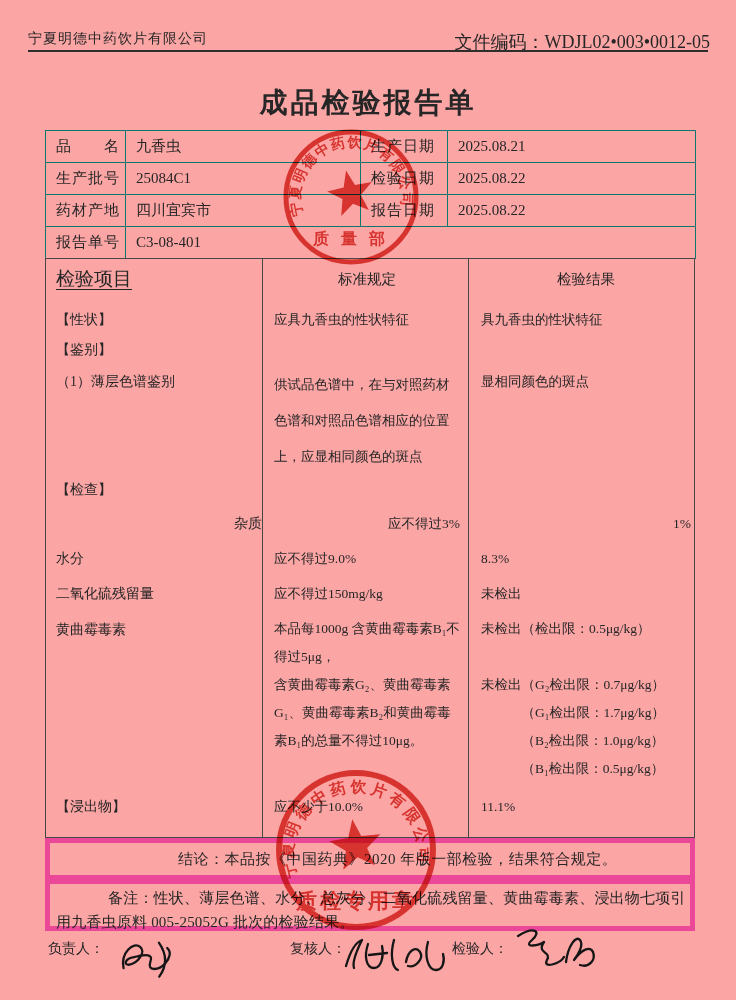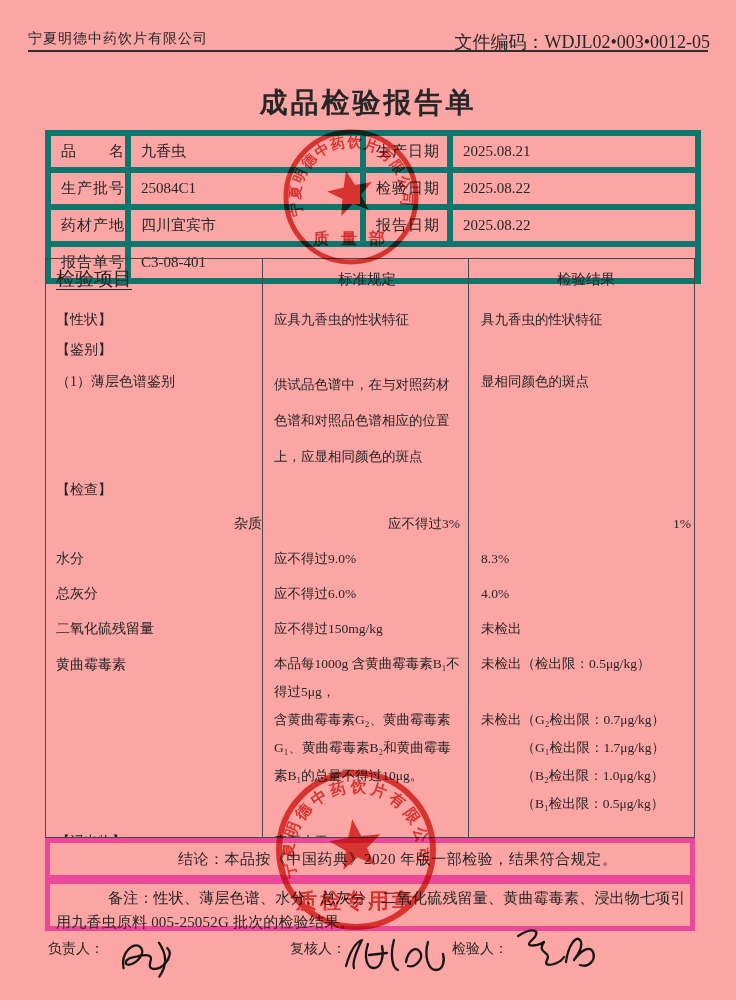--- a/index.html
+++ b/index.html
@@ -10,21 +10,21 @@
   }
   
   .hdr-company{position:absolute;left:28px;top:30px;font-size:14px;letter-spacing:1px;}
   .hdr-code{position:absolute;right:26px;top:30px;font-size:18px;}
   .hdr-rule{position:absolute;left:28px;top:50px;width:680px;height:2px;background:#2e2e2e;}
   
   .title{position:absolute;left:0;top:84px;width:736px;text-align:center;
     font-size:28px;font-weight:bold;letter-spacing:3px;}
   
   .info-table{position:absolute;left:45px;top:130px;border-collapse:collapse;table-layout:fixed;}
-  .info-table td{border:6px solid #0f766e;height:31px;font-size:15px;padding:0 0 0 10px;vertical-align:middle;}
+  .info-table td{border:1px solid #0f766e;height:31px;font-size:15px;padding:0 0 0 10px;vertical-align:middle;}
   .info-table td.lb{letter-spacing:1px;}
   
   .main-table{position:absolute;left:45px;top:258px;width:650px;height:580px;
     border:1px solid #474747;box-sizing:border-box;overflow:hidden;}
   .vline{position:absolute;top:0;bottom:0;width:1px;background:#474747;}
   .vline.v1{left:216px;} .vline.v2{left:422px;}
   .mrow{display:grid;grid-template-columns:216px 206px 227px;}
   .c1{padding-left:10px;font-size:14px;line-height:30px;white-space:pre-wrap;}
   .c2{padding:0 8px 0 12px;font-size:13.5px;line-height:30px;white-space:pre-wrap;}
   .c3{padding:0 4px 0 13px;font-size:13.5px;line-height:30px;white-space:pre-wrap;}
@@ -131,25 +131,20 @@
     <div class="mrow r-zz">
       <div class="c1">杂质</div>
       <div class="c2">应不得过3%</div>
       <div class="c3">1%</div>
     </div>
     <div class="mrow r-sf">
       <div class="c1">水分</div>
       <div class="c2">应不得过9.0%</div>
       <div class="c3">8.3%</div>
     </div>
-    <div class="mrow r-hf">
-      <div class="c1">总灰分</div>
-      <div class="c2">应不得过6.0%</div>
-      <div class="c3">4.0%</div>
-    </div>
     <div class="mrow r-eyh">
       <div class="c1">二氧化硫残留量</div>
       <div class="c2">应不得过150mg/kg</div>
       <div class="c3">未检出</div>
     </div>
     <div class="mrow r-hq">
       <div class="c1">黄曲霉毒素</div>
       <div class="c2">本品每1000g 含黄曲霉毒素B₁不得过5μg，
 含黄曲霉毒素G₂、黄曲霉毒素G₁、黄曲霉毒素B₂和黄曲霉毒素B₁的总量不得过10μg。</div>
       <div class="c3">未检出（检出限：0.5μg/kg）

